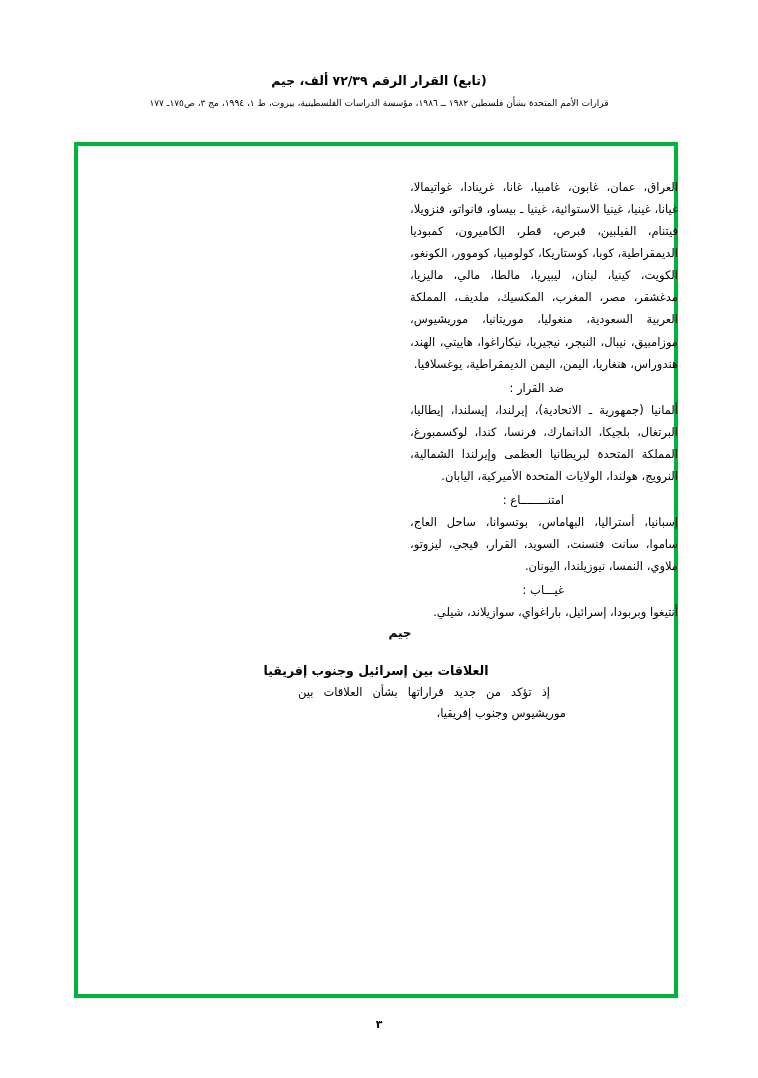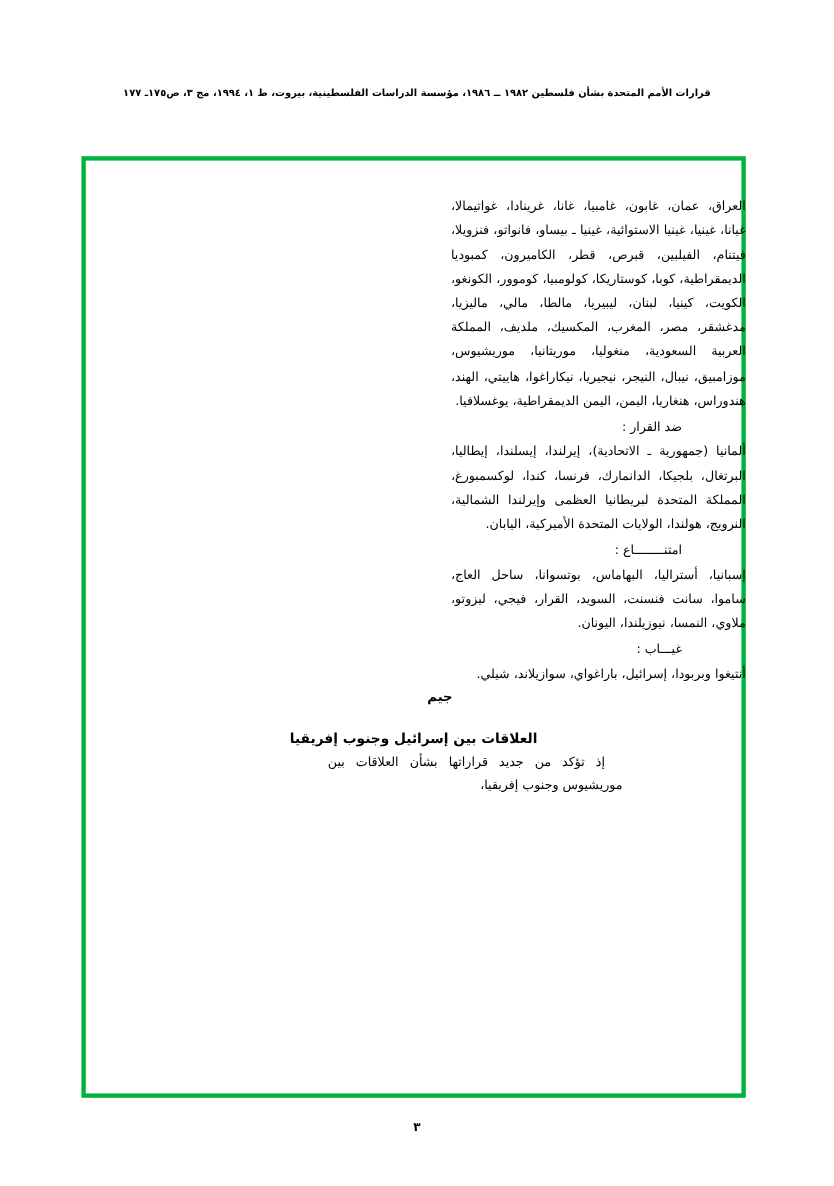--- a/index.html
+++ b/index.html
@@ -29,21 +29,21 @@
   .doc-title {
     font-size: 12.5px;
     font-weight: bold;
     letter-spacing: 0;
     line-height: 1.4;
     direction: rtl;
   }
   .doc-subtitle {
     margin-top: 7px;
     font-size: 9px;
-    font-weight: bold;
+    font-weight: normal;
     direction: rtl;
     line-height: 1.4;
   }
   .green-frame {
     position: absolute;
     top: 142px;
     left: 74px;
     width: 604px;
     height: 856px;
     border: 4px solid #00b33c;
@@ -61,21 +61,21 @@
     display: flex;
     flex-direction: column;
     margin-bottom: 2px;
   }
   .block-label {
     flex: 0 0 auto;
     width: 112px;
     font-size: 11.5px;
     line-height: 1.92;
     text-align: justify;
-    padding-right: 58px;
+    padding-right: 114px;
     box-sizing: border-box;
     white-space: nowrap;
   }
   .block-body {
     flex: 0 0 auto;
     width: 268px;
     font-size: 11.5px;
     line-height: 1.92;
     text-align: justify;
     text-align-last: right;
@@ -120,20 +120,21 @@
     font-size: 11px;
     font-weight: bold;
   }
 </style>
 </head>
 <body>
 
 <div class="page">
 
   <div class="doc-header">
+    <div class="doc-title">(تابع) القرار الرقم ٧٢/٣٩ ألف، جيم</div>
     <div class="doc-subtitle">قرارات الأمم المتحدة بشأن فلسطين ١٩٨٢ ــ ١٩٨٦، مؤسسة الدراسات الفلسطينية، بيروت، ط ١، ١٩٩٤، مج ٣، ص١٧٥ـ ١٧٧</div>
   </div>
 
   <div class="green-frame"></div>
 
   <div class="content">
 
     <div class="block first-block">
       <div class="block-label"></div>
       <div class="block-body">العراق، عمان، غابون، غامبيا، غانا، غرينادا، غواتيمالا، غيانا، غينيا، غينيا الاستوائية، غينيا ـ بيساو، فانواتو، فنزويلا، فيتنام، الفيلبين، قبرص، قطر، الكاميرون، كمبوديا الديمقراطية، كوبا، كوستاريكا، كولومبيا، كوموور، الكونغو، الكويت، كينيا، لبنان، ليبيريا، مالطا، مالي، ماليزيا، مدغشقر، مصر، المغرب، المكسيك، ملديف، المملكة العربية السعودية، منغوليا، موريتانيا، موريشيوس، موزامبيق، نيبال، النيجر، نيجيريا، نيكاراغوا، هاييتي، الهند، هندوراس، هنغاريا، اليمن، اليمن الديمقراطية، يوغسلافيا.</div>

